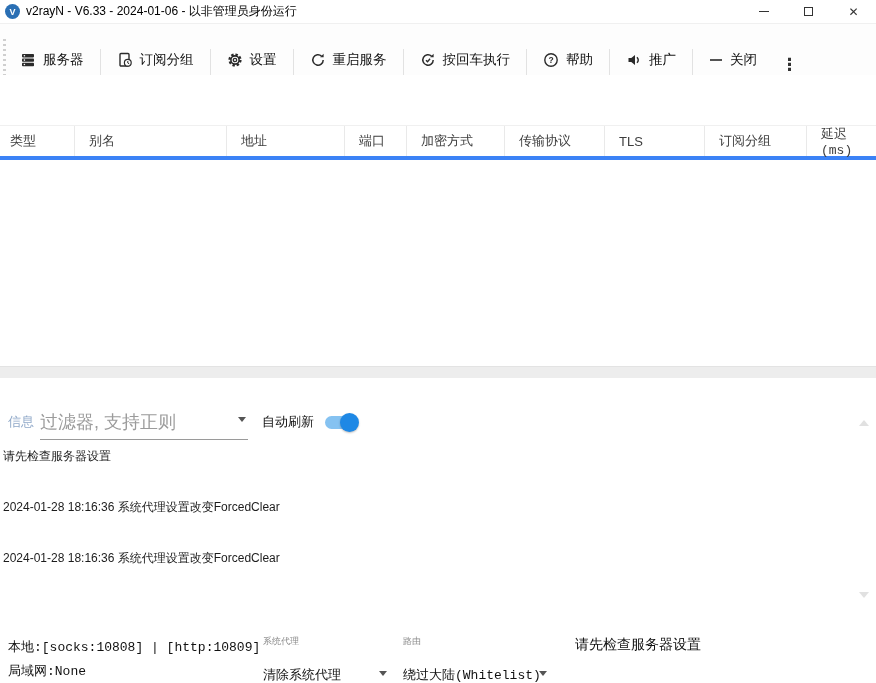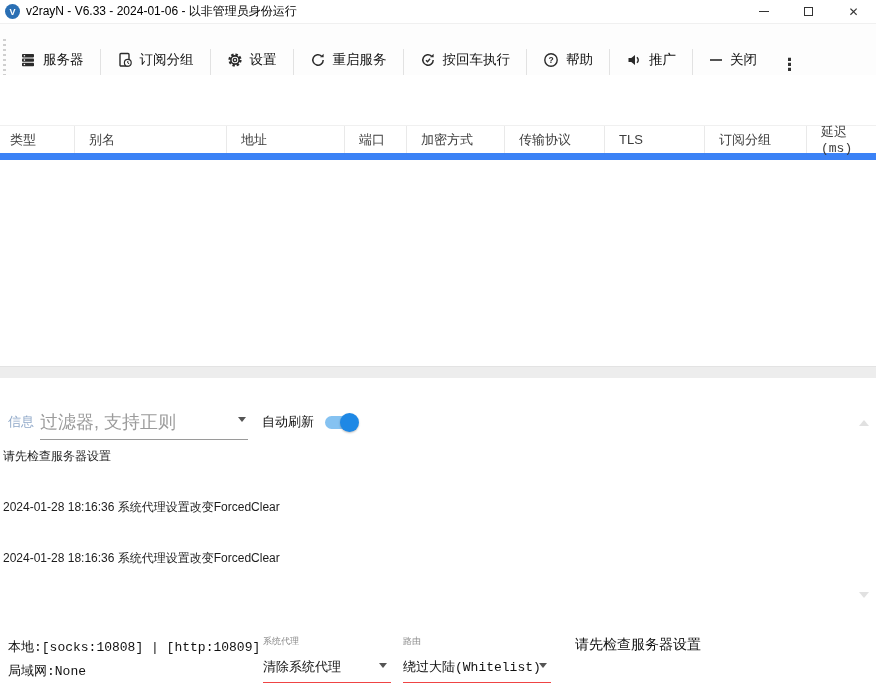--- a/index.html
+++ b/index.html
@@ -29,21 +29,21 @@
   #filterbar { position:absolute; top:75px; left:0; width:876px; height:50px; background:#fff; }
   .chip { position:absolute; left:6px; top:85px; height:30px; padding:0 13px; border:1px solid #abd7f6; border-radius:16px; background:#f5fbff; font-size:13px; color:#111; display:flex; align-items:center; }
   .roundbtn { position:absolute; top:85px; width:30px; height:30px; border-radius:50%; background:#57aef1; border:none; display:flex; align-items:center; justify-content:center; }
   #add-btn { left:52px; font-size:19px; color:#0c2a42; font-weight:bold; line-height:1; padding-bottom:2px; }
   #filter-btn { left:90px; }
   .server-filter-wrap { position:absolute; left:130px; top:86px; width:200px; }
   .server-filter-wrap input { width:200px; border:none; outline:none; border-bottom:1px solid #8f8f8f; font-size:13px; padding:4px 0 8px 0; background:transparent; font-family:inherit; }
   .server-filter-wrap input::placeholder { color:#9b9b9b; }
 
   
-  #table-header { position:absolute; top:125px; left:0; width:876px; height:35px; display:flex; border-top:1px solid #f0f0f0; border-bottom:7px solid #3b82f6; background:#fff; }
+  #table-header { position:absolute; top:125px; left:0; width:876px; height:35px; display:flex; border-top:1px solid #f0f0f0; border-bottom:4px solid #3b82f6; background:#fff; }
   .th { display:flex; align-items:center; font-size:13px; color:#3d3d3d; border-right:1px solid #e9e9e9; padding-left:14px; height:100%; }
   .th:first-child { padding-left:10px; }
   .th:last-child { border-right:none;font-family:Liberation Mono, monospace; }
   .th.w0{width:75px}.th.w1{width:152px}.th.w2{width:118px}.th.w3{width:62px}.th.w4{width:98px}
   .th.w5{width:100px}.th.w6{width:100px}.th.w7{width:102px}.th.w8{width:69px}
   #table-body { position:absolute; top:160px; left:0; width:876px; height:206px; background:#fff; }
 
   
   #splitter { position:absolute; top:366px; left:0; width:876px; height:12px; background:#ededed; border-top:1px solid #e3e3e3; }
 
@@ -61,21 +61,21 @@
   .log-lines { position:absolute; top:36px; left:3px; font-size:12px; color:#1c1c1c; line-height:17px; white-space:pre; }
   .scroll-arrow { position:absolute; right:7px; width:0; height:0; border-left:5px solid transparent; border-right:5px solid transparent; opacity:.35; }
   .scroll-up { top:42px; border-bottom:6px solid #aaa; }
   .scroll-down { top:214px; border-top:6px solid #aaa; }
 
   
   #statusbar { position:absolute; top:630px; left:0; width:876px; height:53px; background:#fff;font-family:Liberation Mono, monospace; }
   .st-local { position:absolute; left:8px; top:8px; font-size:13px; color:#111; }
   .st-lan { position:absolute; left:8px; top:32px; font-size:13px; color:#111; }
   .st-select { position:absolute; top:5px; }
-  .st-select .lbl { font-size:9px; color:#8a8a8a; display:block; margin-bottom:10px; }
+  .st-select .lbl { font-size:9px; color:#8a8a8a; display:block; margin-bottom:18px; }
   .st-select .val { font-size:13px; color:#111; display:block; padding-bottom:6px; border-bottom:4px solid #ef4444; position:relative; }
   .st-select .val .combo-arrow { top:5px; right:4px; }
   #sysproxy-select { left:263px; width:128px; }
   #routing-select { left:403px; width:148px; }
   .st-message { position:absolute; left:575px; top:6px; font-size:14px; color:#111; }
 
   svg { overflow:visible; }
 </style>
 </head>
 <body>

